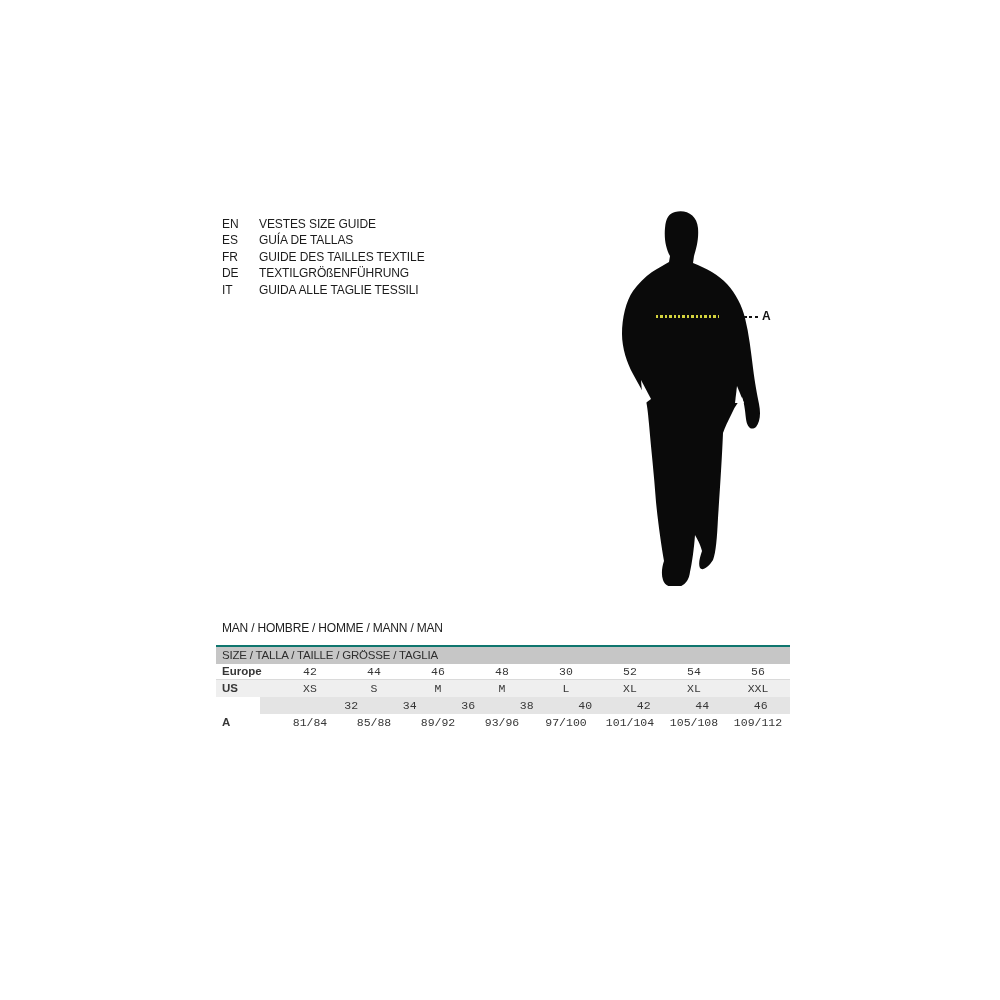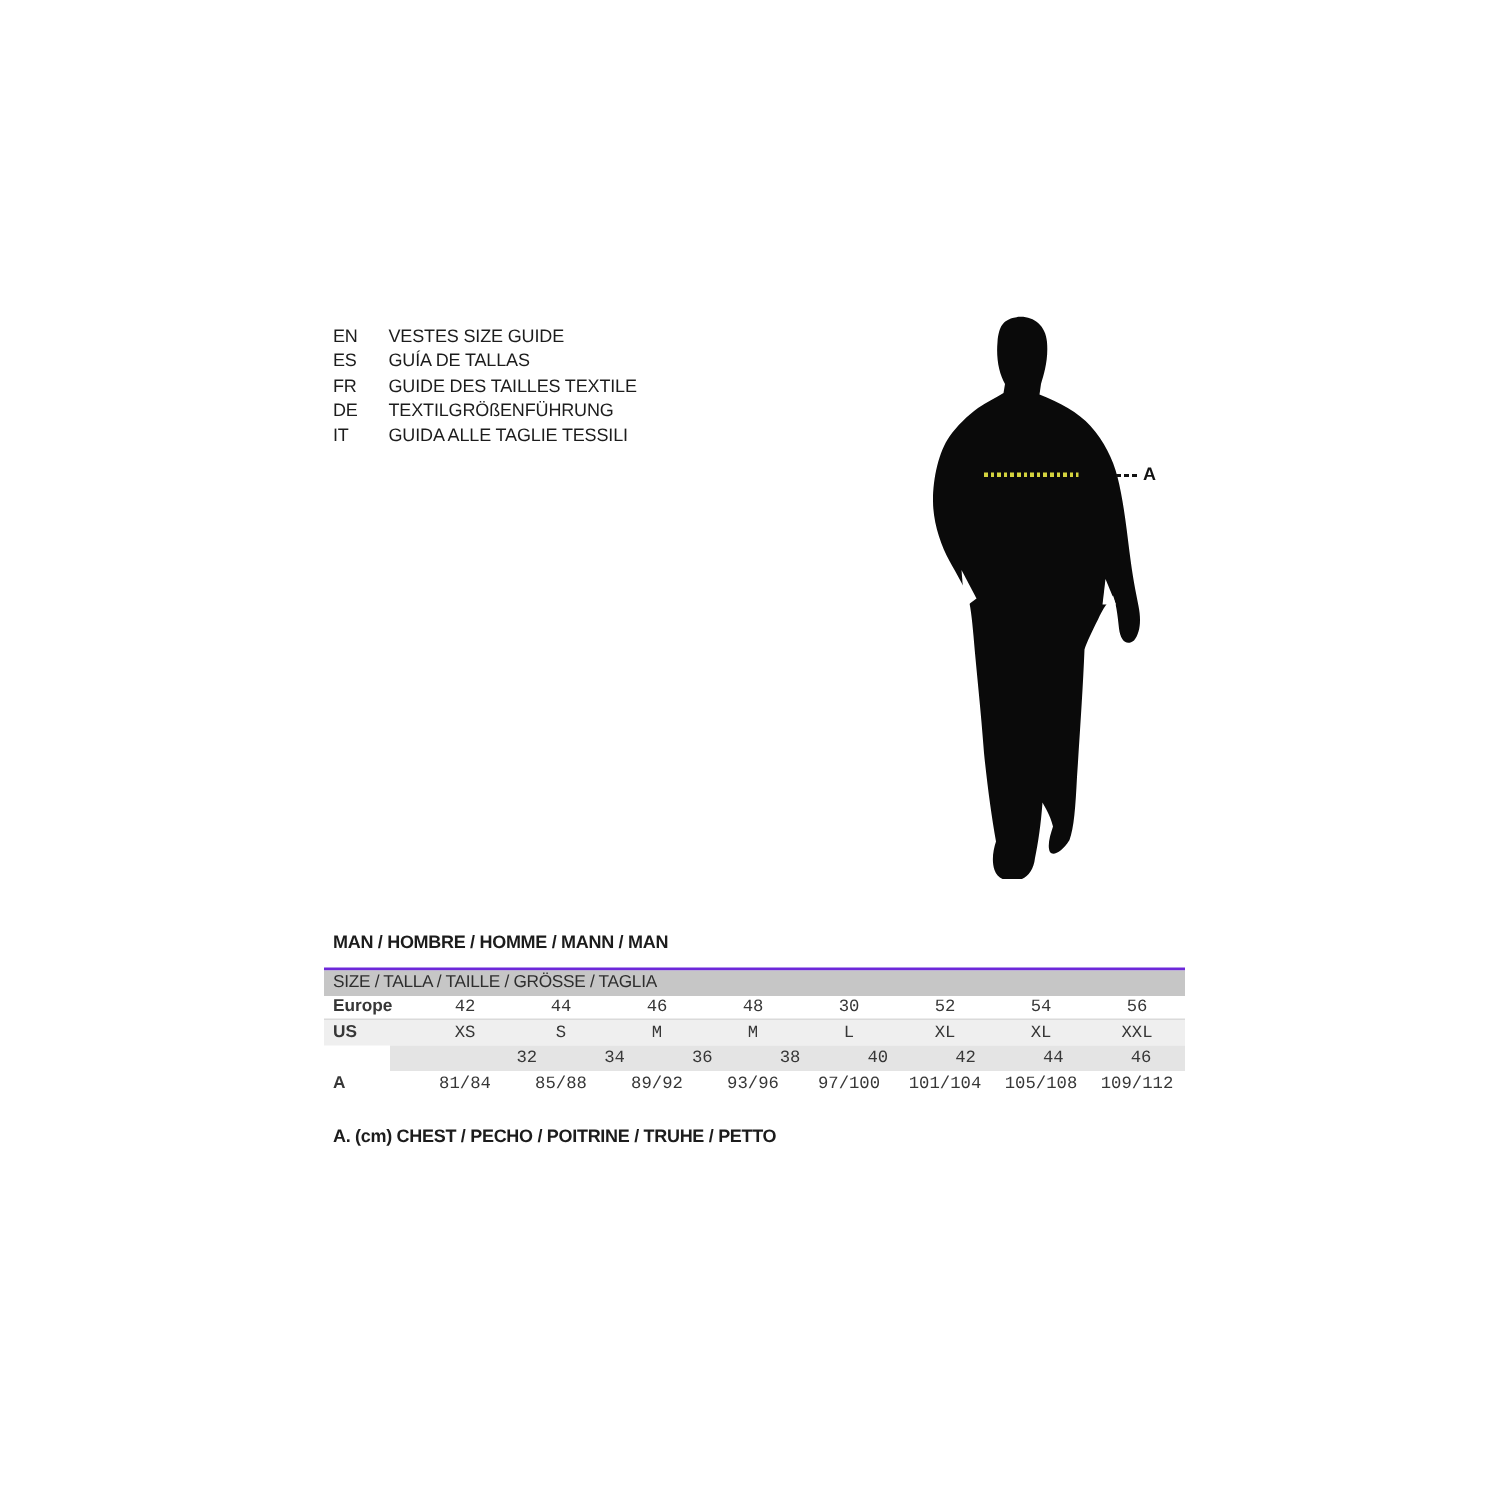--- a/index.html
+++ b/index.html
@@ -38,25 +38,25 @@
     background-image:repeating-linear-gradient(90deg, #121212 0 3px, transparent 3px 5.4px);
   }
   .measure-label {
     position:absolute; left:762px; top:309px;
     font-size:12px; font-weight:700; color:#121212;
   }
 
   
   .section-title {
     position:absolute; left:222px; top:621px;
-    font-size:12px; font-weight:700; letter-spacing:-0.2px; white-space:nowrap;
+    font-size:12px; font-weight:400; letter-spacing:-0.2px; white-space:nowrap;
   }
   .size-table {
     position:absolute; left:216px; top:645px; width:574px;
-    border-top:2px solid #6d28d9;
+    border-top:2px solid #0f766e;
     font-size:11.5px; color:#373737;
   }
   .t-header {
     height:17px; line-height:17px;
     background:var(--table-header-bg,#c6c6c6);
     padding-left:6px;
     color:#2e2e2e; letter-spacing:-0.2px;
   }
   .t-row { display:flex; height:17px; line-height:17px; }
   .t-label { width:62px; padding-left:6px; text-align:left;font-weight:bold; }
@@ -188,15 +188,14 @@
       <div class="t-cell">85/88</div>
       <div class="t-cell">89/92</div>
       <div class="t-cell">93/96</div>
       <div class="t-cell">97/100</div>
       <div class="t-cell">101/104</div>
       <div class="t-cell">105/108</div>
       <div class="t-cell">109/112</div>
     </div>
   </div>
 
-  <div class="footnote">A. (cm) CHEST / PECHO / POITRINE / TRUHE / PETTO</div>
 
 </div>
 
 </body></html>

